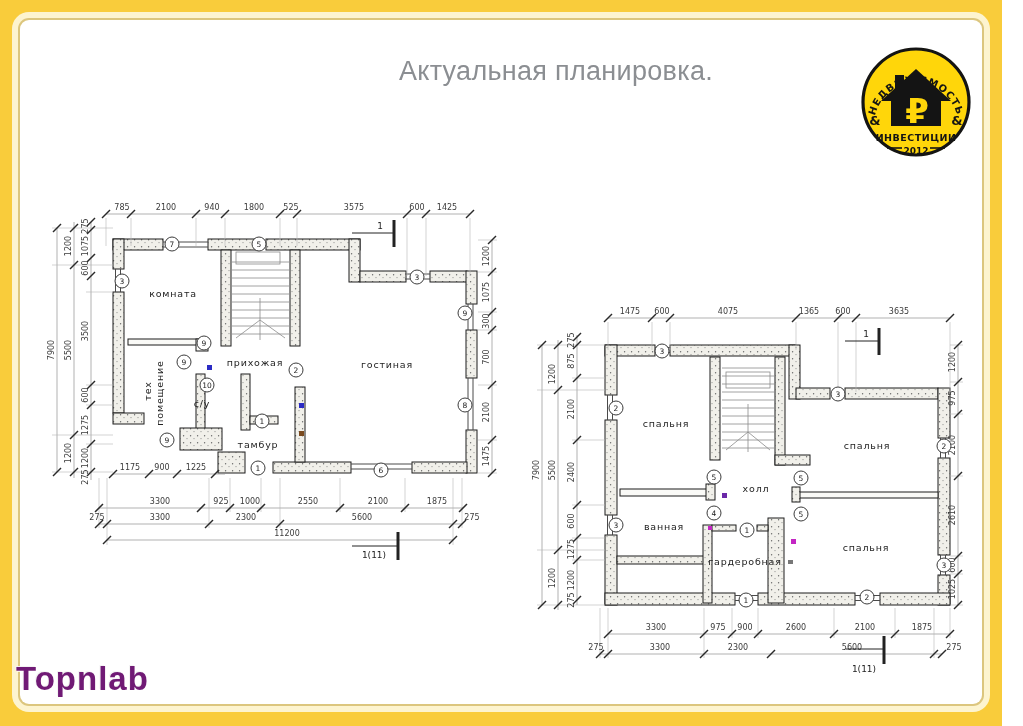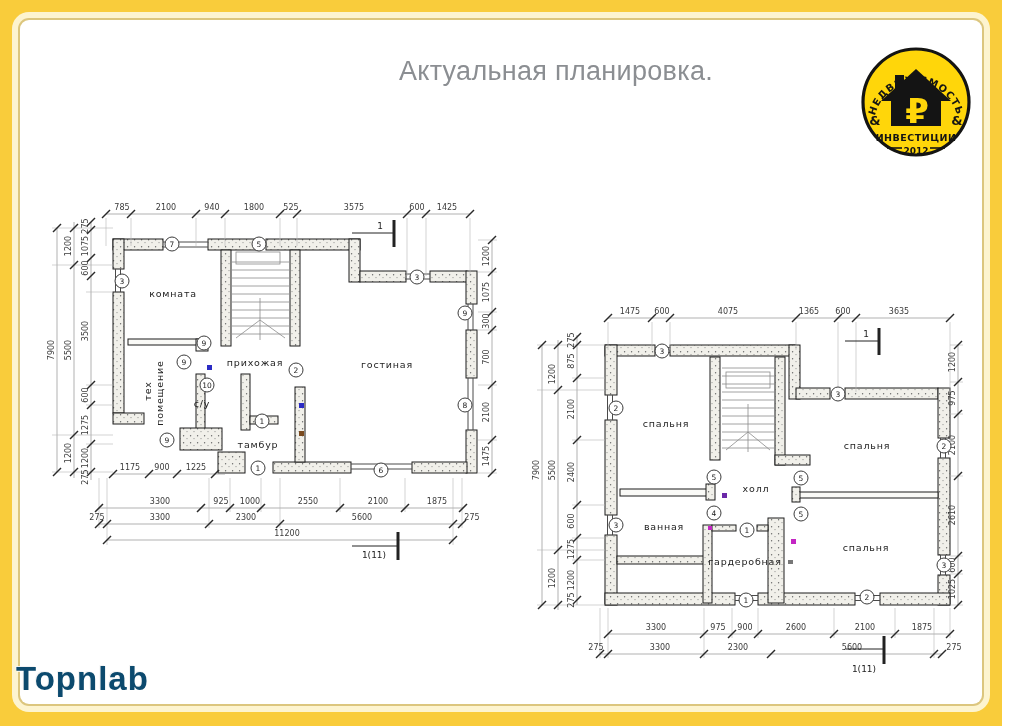--- a/index.html
+++ b/index.html
@@ -1,21 +1,21 @@
 <!DOCTYPE html>
 <html><head>
 <meta charset="utf-8">
 <style>
   html,body{margin:0;padding:0;}
   .frame{position:relative;width:1002px;height:726px;background:#f9cc3b;font-family:"Liberation Sans",sans-serif;overflow:hidden;}
   .panel{position:absolute;left:20px;top:20px;right:20px;bottom:22px;background:#ffffff;border-radius:9px;
          box-shadow:0 0 0 2px #dcc67e, 0 0 0 8px #fdf4cf;}
   .title{position:absolute;top:50px;left:300px;width:512px;text-align:center;color:#8b8e92;
          font-size:27px;line-height:42px;letter-spacing:.3px;}
-  .watermark{position:absolute;left:16px;top:660px;z-index:5;color:#0c4a6e;font-size:33px;font-weight:bold;
+  .watermark{position:absolute;left:16px;top:660px;z-index:5;color:#701a75;font-size:33px;font-weight:bold;
          letter-spacing:1px;text-shadow:1px 1px 0 #ffffff,-1px -1px 0 #f3f3f3;}
   .logo{position:absolute;left:858px;top:44px;width:116px;height:116px;}
   svg text{font-family:"DejaVu Sans",sans-serif;}
   .dim{font-size:8px;fill:#3a3a3a;}
   .room{font-size:9.5px;fill:#222;letter-spacing:.8px;}
   .mk{font-size:7.5px;fill:#1a1a1a;}
   .sec{font-size:9px;fill:#222;}
   .w{fill:url(#sp);stroke:#1c1c1c;stroke-width:1;}
   .tw{fill:#fafaf7;stroke:#1c1c1c;stroke-width:1;}
   .ln{stroke:#8f8f8f;stroke-width:.7;}

